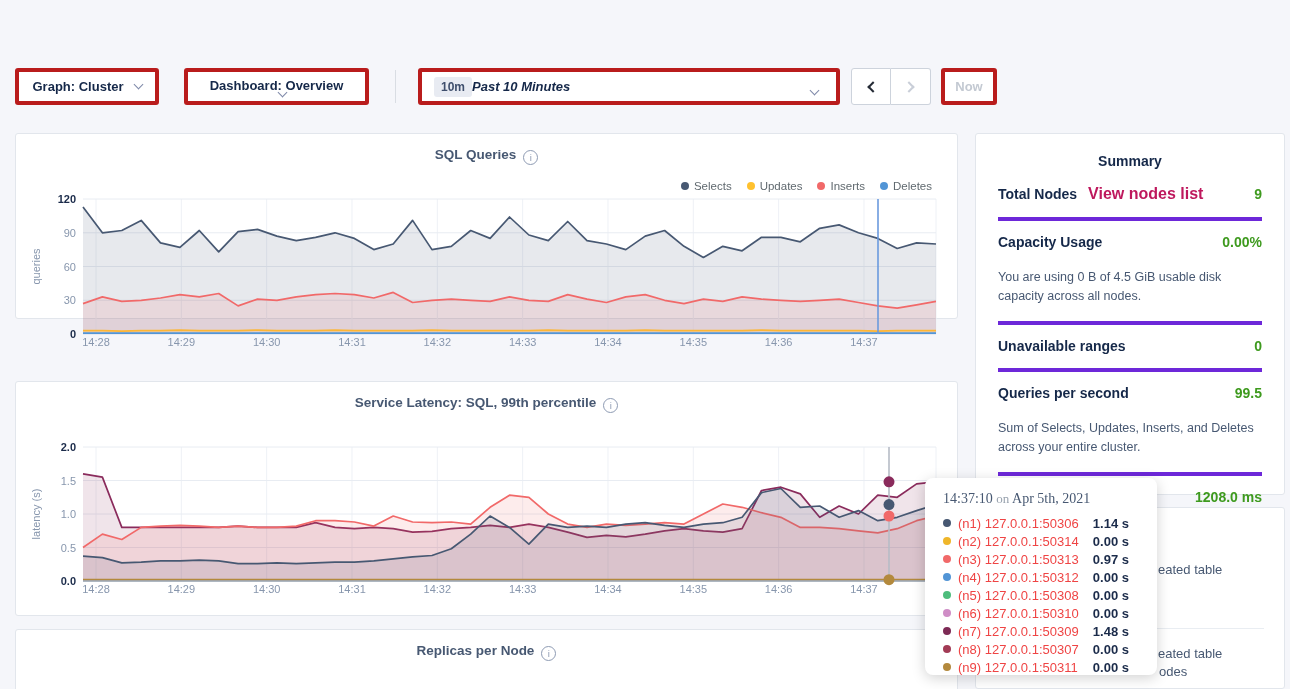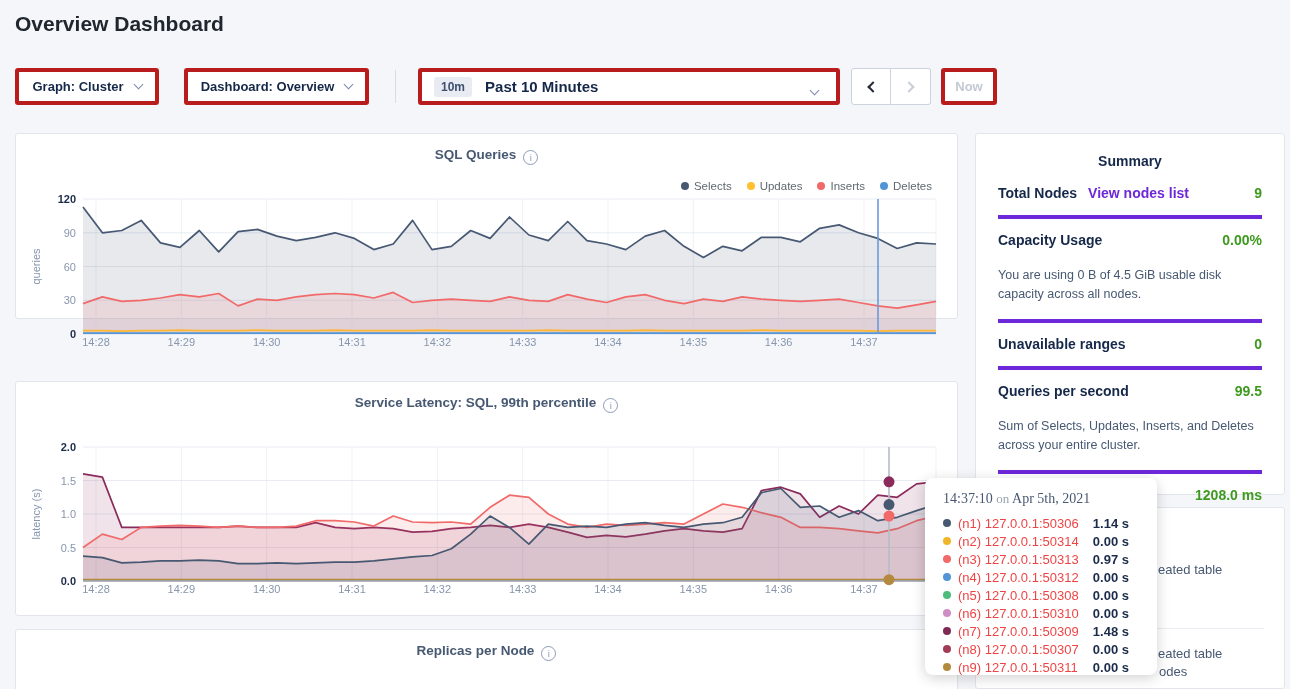--- a/index.html
+++ b/index.html
@@ -7,25 +7,25 @@
   .app { position:relative; width:1290px; height:689px; overflow:hidden; }
 
   .page-title { position:absolute; left:15px; top:12px; margin:0; font-size:21px; font-weight:600; color:#20262e; }
 
   
   .toolbar { position:absolute; left:15px; top:68px; width:1270px; height:37px; }
   .ctl { position:absolute; top:0; height:37px; background:#fff; border:4px solid #b91c1c; border-radius:3px;
          display:flex; align-items:center; justify-content:center; font-family:inherit;
          font-weight:700; font-size:13px; color:#152849; cursor:pointer; padding:0 12px; }
   #graph-btn { left:0; width:144px; }
-  #dash-btn  { left:169px; width:185px; }
+  #dash-btn  { left:169px; width:185px;flex-direction:column; }
   .vdiv { position:absolute; left:380px; top:2px; width:1px; height:33px; background:#d9dde3; }
   #time-btn { left:403px; width:422px; justify-content:flex-start; }
   .badge { background:#e8ebf2; color:#3f4f6d; font-weight:700; font-size:12px; padding:3px 7px; border-radius:3px; }
-  .time-label { margin-left:13px; font-size:15px; }
+  .time-label { margin-left:0; font-size:13px;font-style:italic; }
   .chev { display:inline-block; width:7px; height:7px; border-right:1.5px solid #7e89a9; border-bottom:1.5px solid #7e89a9;
           transform:rotate(45deg); margin-left:11px; margin-top:-4px; }
   #time-btn .chev { position:absolute; right:18px; top:15px; margin:0; }
   .btn-group { position:absolute; left:836px; top:0; display:flex; }
   .btn-group button { width:40px; height:37px; background:#fff; border:1px solid #cdd3dc; cursor:pointer;
                       display:flex; align-items:center; justify-content:center; }
   .btn-group button:first-child { border-radius:3px 0 0 3px; }
   .btn-group button:last-child  { border-radius:0 3px 3px 0; border-left:none; }
   .arrow { display:inline-block; width:8px; height:8px; border-right:2px solid #242a35; border-bottom:2px solid #242a35; }
   .arrow.left  { transform:rotate(135deg); margin-left:3px; }
@@ -50,21 +50,21 @@
   .legend-dot { width:8px; height:8px; border-radius:50%; margin-right:5px; }
   .chart-svg { position:absolute; left:0; top:0; }
 
   
   .sum-inner { padding:0 22px; }
   .sum-heading { text-align:center; font-size:14px; font-weight:700; margin:19px 0 3px; color:#152849; }
   .sum-row { padding:13px 0 14px; border-bottom:4px solid #6d28d9; }
   .sum-row:last-child { border-bottom:none; }
   .sum-line { display:flex; align-items:baseline; }
   .sum-label { font-weight:700; font-size:14px; color:#152849; }
-  .sum-link { color:#6d28d9; font-weight:700; font-size:14px; margin-left:11px; text-decoration:none; cursor:pointer; }
+  .sum-link { color:#be185d; font-weight:700; font-size:16px; margin-left:11px; text-decoration:none; cursor:pointer; }
   .sum-value { margin-left:auto; color:#3e9a1e; font-weight:700; font-size:14px; }
   .sum-desc { font-size:12.5px; color:#475872; line-height:1.55; margin-top:18px; padding-right:6px; }
 
   
   .ev-heading { text-align:center; font-size:14px; font-weight:700; margin-top:18px; color:#152849; }
   .ev-frag { position:absolute; font-size:13px; color:#475872; white-space:nowrap; }
   .ev-div { position:absolute; left:20px; right:20px; height:1px; background:#e9edf2; }
 
   
   .tooltip { position:absolute; left:925px; top:478px; width:232px; height:197px; background:#fff;
@@ -76,21 +76,20 @@
   .tt-label { color:#ef4444; white-space:nowrap; }
   .tt-value { margin-left:auto; font-weight:700; color:#1b2b4a; }
 
   svg text { font-family:"Liberation Sans", sans-serif; }
 </style>
 </head>
 <body>
 
 <div class="app">
 
-  <h1 class="page-title">Overview Dashboard</h1>
 
   <div class="toolbar">
     <button class="ctl" id="graph-btn">
       <span>Graph: Cluster</span>
       <span class="chev"></span>
     </button>
     <button class="ctl" id="dash-btn">
       <span>Dashboard: Overview</span>
       <span class="chev"></span>
     </button>

